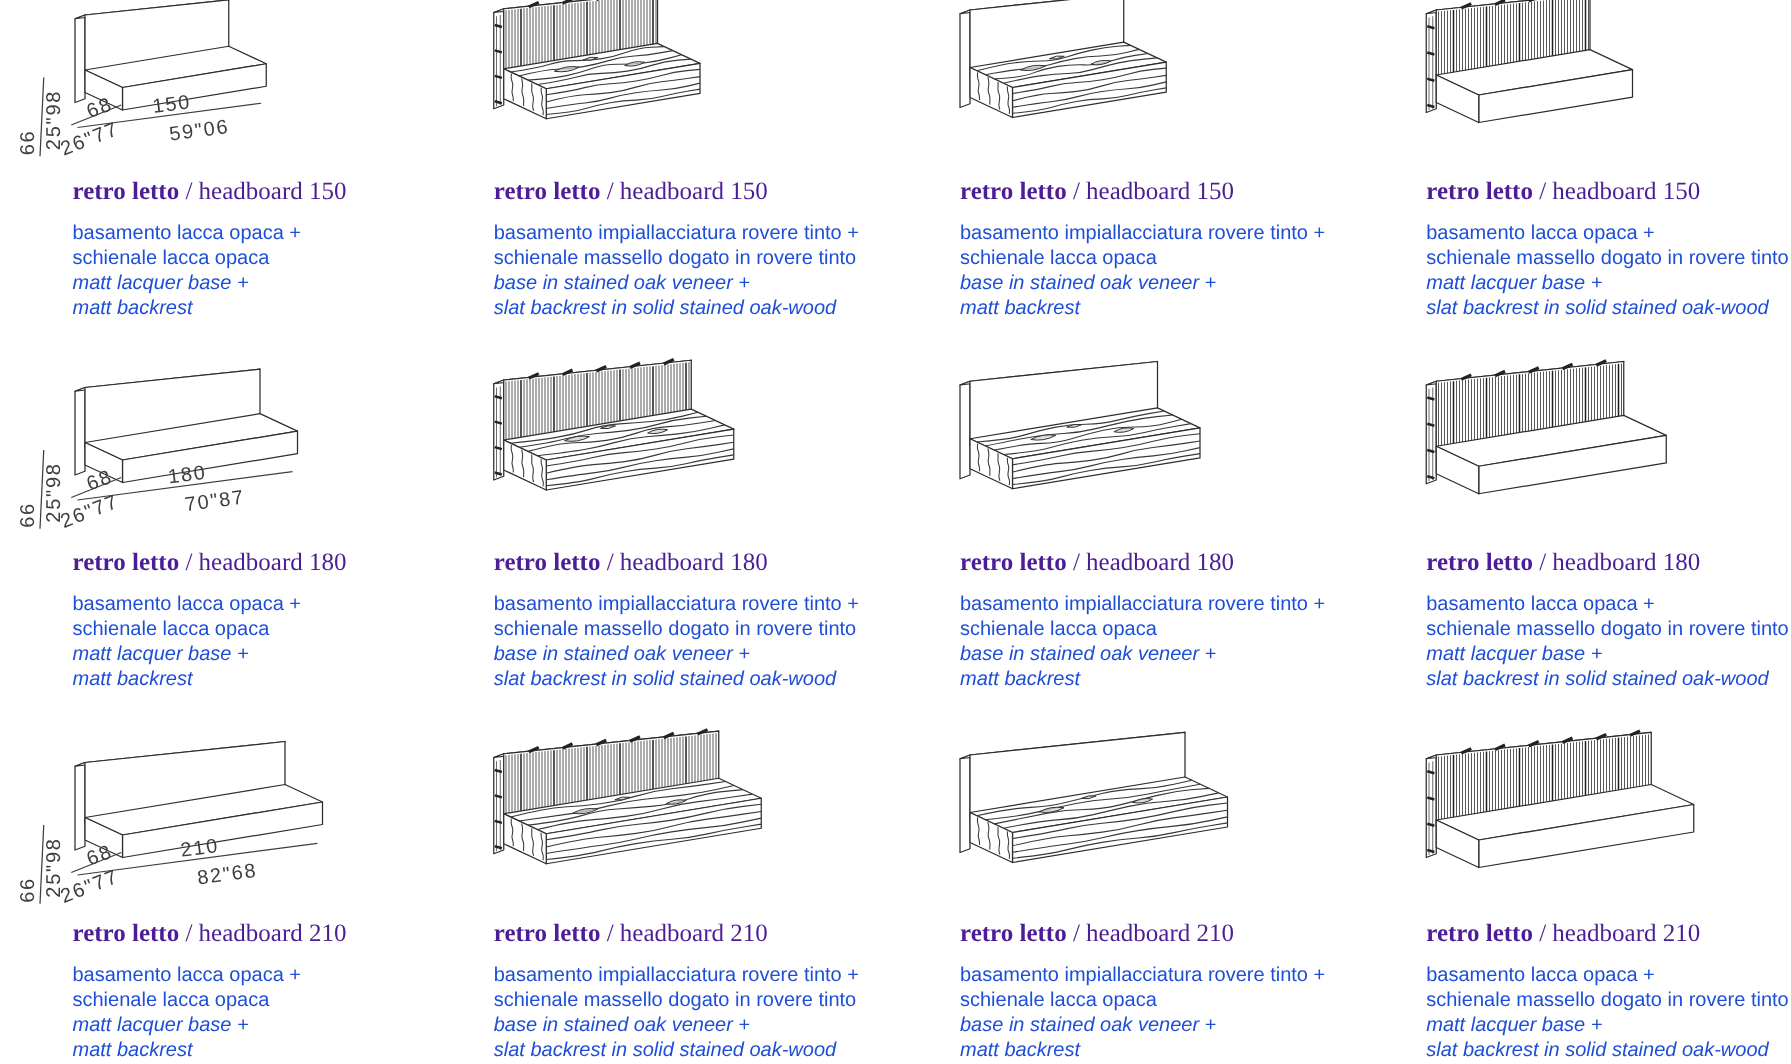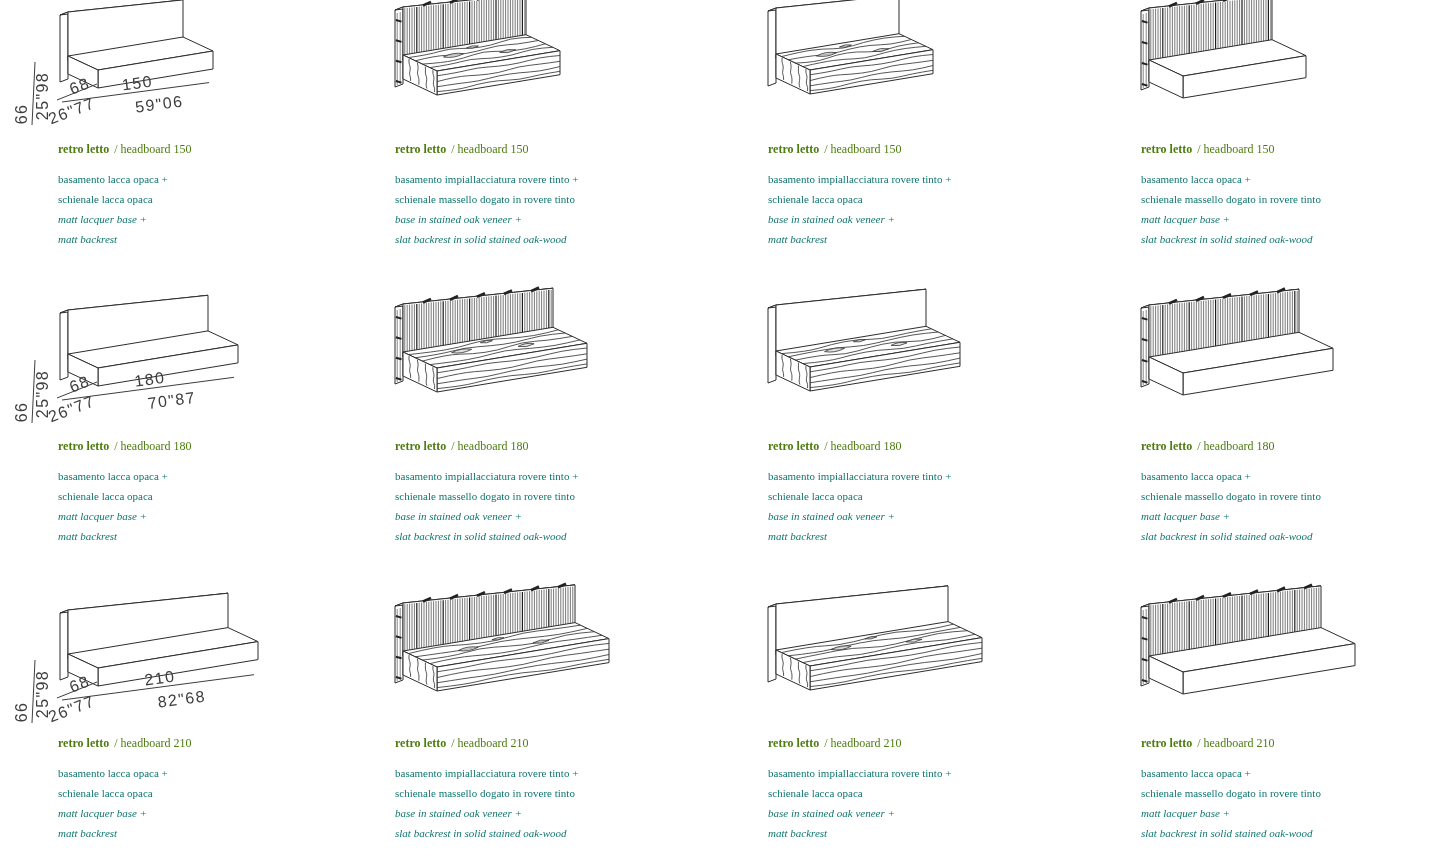--- a/index.html
+++ b/index.html
@@ -4,23 +4,23 @@
 <style>
   *{box-sizing:border-box}
   html,body{margin:0;padding:0}
   body{width:1433px;height:851px;overflow:hidden;background:#ffffff}
   .grid{display:grid;grid-template-columns:337px 373px 373px 300px;padding-left:58px}
   .cell{height:297px;overflow:visible}
   .fig{height:140px;overflow:visible}
   svg.draw{overflow:visible;display:block}
   .c0 svg.draw{margin-left:-44px}
   .c1 svg.draw,.c2 svg.draw,.c3 svg.draw{margin-left:-6px}
-  .title{font-family:"Liberation Serif",serif;font-size:12px;color:#4d7c0f;margin:2px 0 0 0;white-space:nowrap}
+  .title{font-family:"Liberation Serif",serif;font-size:20px;color:#4c1d95;margin:2px 0 0 0;white-space:nowrap}
   .title .tb{font-weight:700;margin-right:5px}
-  .desc{margin-top:12px;font-family:Liberation Serif, serif;font-size:11px;line-height:20px;color:#0f766e}
+  .desc{margin-top:12px;font-family:Liberation Sans, sans-serif;font-size:16px;line-height:20px;color:#1d4ed8}
   .desc .line{display:block;white-space:nowrap}
   .desc .en{font-style:italic}
   .dim{font-family:"Liberation Sans",sans-serif;font-size:16px;letter-spacing:1.4px;fill:#3e3e3e;dominant-baseline:middle}
 </style>
 </head>
 <body>
 
 <main class="grid">
     <div class="cell c0">
       <div class="fig">

